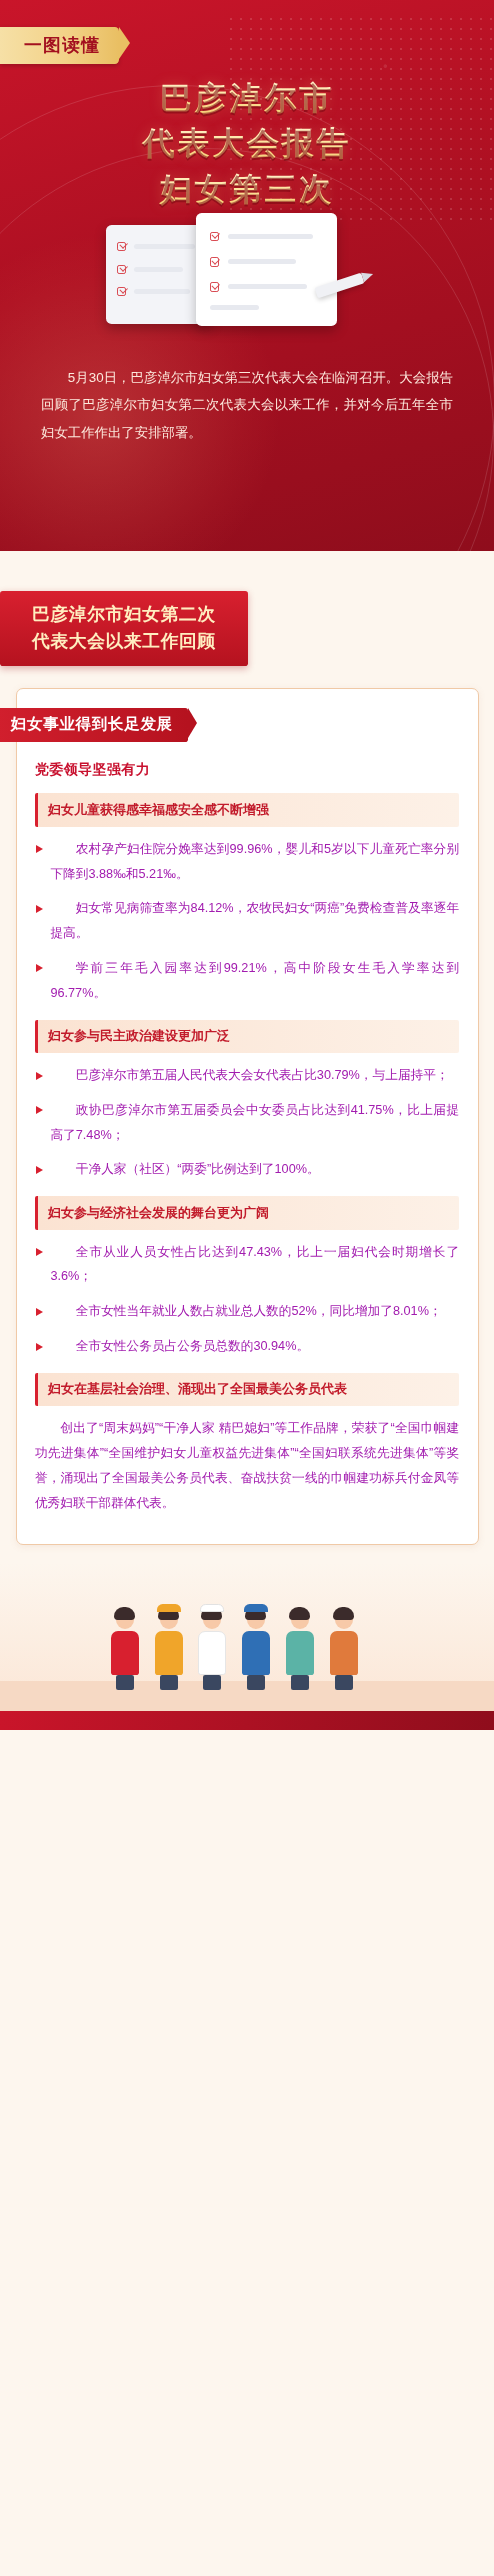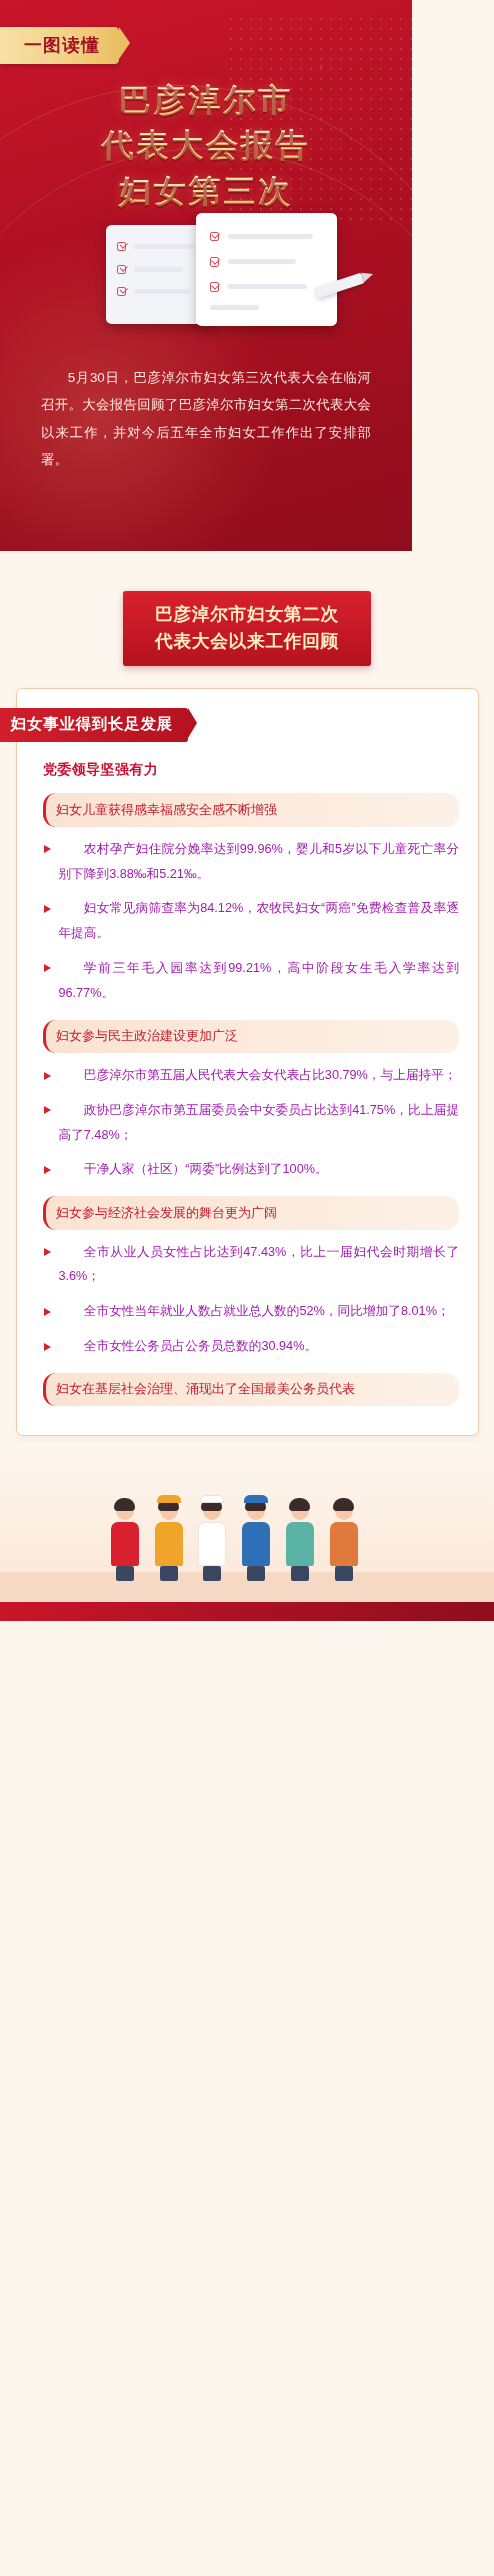--- a/index.html
+++ b/index.html
@@ -11,21 +11,21 @@
   .page {
     width: 494px;
     position: relative;
     background: #fdf6ee;
     overflow: hidden;
   }
 
   
   .hero {
     position: relative;
-    width: 412px;
+    width: 494px;
     height: 551px;
     background:
       radial-gradient(circle at 78% 12%, rgba(255,255,255,0.10) 0 1.4px, transparent 2.1px) ,
       linear-gradient(165deg, #c9152a 0%, #ad1022 45%, #8f0d1c 100%);
     overflow: hidden;
   }
   .hero-dots {
     position: absolute;
     left: 226px; top: 14px;
     width: 268px; height: 212px;
@@ -75,21 +75,21 @@
     position: absolute;
     left: 0; right: 0; top: 78px;
     text-align: center;
     color: #ffe9a8;
     font-size: 32px;
     font-weight: bold;
     line-height: 1.42;
     letter-spacing: 2.8px;
     text-shadow: 0 2.1px 0 rgba(120,8,16,.55), 0 0 12.7px rgba(255,200,120,.25);
   }
-  .hero-title .ln { display: block; }
+  .hero-title .ln { display: block; font-family: Liberation Mono, monospace; }
 
   .hero-title .ln:nth-child(1),
   .hero-title .ln:nth-child(2),
   .hero-title .ln:nth-child(3) {
     background: linear-gradient(180deg,#fff6d8 0%, #ffe9a8 40%, #f2c35e 100%);
     -webkit-background-clip: text;
     background-clip: text;
     color: transparent;
   }
 
@@ -149,21 +149,21 @@
     line-height: 2.05;
     text-align: justify;
     text-indent: 2em;
   }
 
   
   .section-banner-wrap {
     position: relative;
     margin: 0 auto;
     padding: 40px 0 17px;
-    text-align: center;
+    text-align: left;
   }
   .section-banner {
     position: relative;
     display: inline-block;
     background: linear-gradient(180deg,#d8202f 0%, #b5121f 100%);
     color: #ffeec0;
     font-size: 17.7px;
     font-weight: bold;
     line-height: 1.55;
     letter-spacing: 0.7px;
@@ -185,21 +185,21 @@
   
   .card {
     position: relative;
     margin: 5.6px 15.5px 0;
     background: #fff;
     border: 0.7px solid #f0c9a6;
     border-radius: 7px;
     padding: 18.4px 0 0;
     box-shadow: 0 1.4px 7px rgba(180,120,90,.10);
   }
-  .card-inner { padding: 0 18.4px 18.4px; margin-left: 8px; }
+  .card-inner { padding: 0 18.4px 18.4px; }
 
   .h1-red {
     display: inline-block;
     background: linear-gradient(90deg,#d11f2d 0%, #b5121f 100%);
     color: #fff;
     font-size: 15.5px;
     font-weight: bold;
     letter-spacing: 0.7px;
     padding: 6.4px 15.5px 6.4px 12.7px;
     margin: 0 0 15.5px -18.4px;
@@ -221,25 +221,25 @@
     font-weight: bold;
     margin: 4.2px 0 11.3px;
     letter-spacing: 0.4px;
   }
 
   .h3-bar {
     background: linear-gradient(90deg,#fbe3d2 0%, #fdf1e7 100%);
     border-left: 3.5px solid #d8202f;
     color: #c21b2b;
     font-size: 13px;
-    font-weight: normal;
+    font-weight: bold;
     line-height: 1.6;
     padding: 6.4px 10px;
     margin: 14px 0 10px;
-    border-radius: 13px;
+    border-radius: 2px;
   }
 
   .para {
     color: #a21caf;
     font-size: 12.7px;
     line-height: 1.95;
     text-align: justify;
     text-indent: 2em;
     margin-bottom: 10px;
   }
@@ -384,20 +384,21 @@
       <div class="para bullet">巴彦淖尔市第五届人民代表大会女代表占比30.79%，与上届持平；</div>
       <div class="para bullet">政协巴彦淖尔市第五届委员会中女委员占比达到41.75%，比上届提高了7.48%；</div>
       <div class="para bullet">干净人家（社区）“两委”比例达到了100%。</div>
 
       <div class="h3-bar">妇女参与经济社会发展的舞台更为广阔</div>
       <div class="para bullet">全市从业人员女性占比达到47.43%，比上一届妇代会时期增长了3.6%；</div>
       <div class="para bullet">全市女性当年就业人数占就业总人数的52%，同比增加了8.01%；</div>
       <div class="para bullet">全市女性公务员占公务员总数的30.94%。</div>
 
       <div class="h3-bar">妇女在基层社会治理、涌现出了全国最美公务员代表</div>
+      <div class="para">创出了“周末妈妈”“干净人家  精巴媳妇”等工作品牌，荣获了“全国巾帼建功先进集体”“全国维护妇女儿童权益先进集体”“全国妇联系统先进集体”等奖誉，涌现出了全国最美公务员代表、奋战扶贫一线的巾帼建功标兵付金凤等优秀妇联干部群体代表。</div>
 
     </div>
   </div>
 
   <div class="footer-illo">
     <div class="ground"></div>
 
     <div class="person" style="left:106px;">
       <div class="p-head">
           <div class="p-hair"></div>

